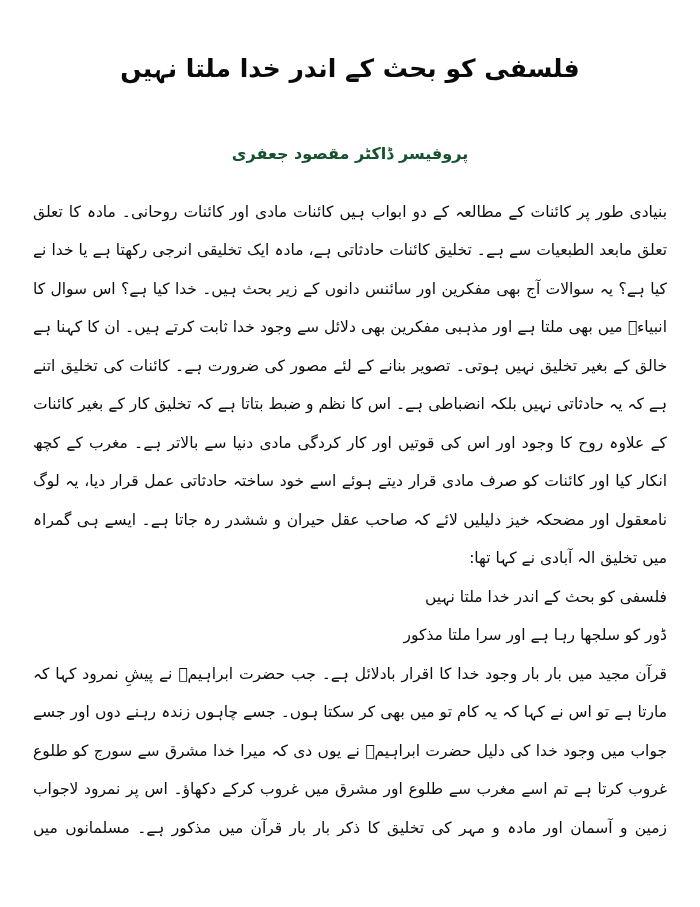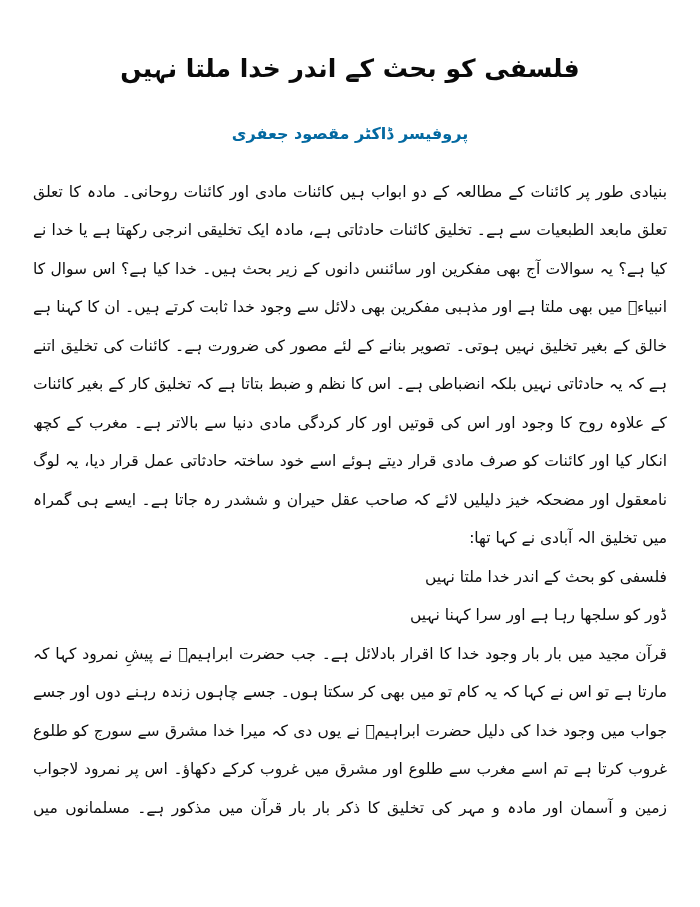--- a/index.html
+++ b/index.html
@@ -27,22 +27,22 @@
     font-size: 25px;
     font-weight: bold;
     margin: 10px 0 0 0;
     line-height: 1.5;
     color: #0a0a0a;
   }
   .author {
     text-align: center;
     font-size: 16px;
     font-weight: bold;
-    margin-top: 36px;
-    color: #0369a1;
+    margin-top: 56px;
+    color: #14532d;
   }
   .body-text {
     margin-top: 30px;
   }
   .line {
     font-size: 15.5px;
     line-height: 38.5px;
     height: 38.5px;
     white-space: nowrap;
     text-align: justify;
@@ -80,21 +80,21 @@
     <div class="line justified">کیا ہے؟ یہ سوالات آج بھی مفکرین اور سائنس دانوں کے زیر بحث ہیں۔ خدا کیا ہے؟ اس سوال کا جواب تعلیمات</div>
     <div class="line justified">انبیاءؑ میں بھی ملتا ہے اور مذہبی مفکرین بھی دلائل سے وجود خدا ثابت کرتے ہیں۔ ان کا کہنا ہے کہ کوئی شے بھی</div>
     <div class="line justified">خالق کے بغیر تخلیق نہیں ہوتی۔ تصویر بنانے کے لئے مصور کی ضرورت ہے۔ کائنات کی تخلیق اتنے مربوط انداز میں</div>
     <div class="line justified">ہے کہ یہ حادثاتی نہیں بلکہ انضباطی ہے۔ اس کا نظم و ضبط بتاتا ہے کہ تخلیق کار کے بغیر کائنات کا وجود غیر ممکن تھا۔ مادہ</div>
     <div class="line justified">کے علاوہ روح کا وجود اور اس کی قوتیں اور کار کردگی مادی دنیا سے بالاتر ہے۔ مغرب کے کچھ فلاسفہ نے وجود خدا سے</div>
     <div class="line justified">انکار کیا اور کائنات کو صرف مادی قرار دیتے ہوئے اسے خود ساختہ حادثاتی عمل قرار دیا، یہ لوگ انکار خدا میں ایسی ایسی</div>
     <div class="line justified">نامعقول اور مضحکہ خیز دلیلیں لائے کہ صاحب عقل حیران و ششدر رہ جاتا ہے۔ ایسے ہی گمراہ فلسفیوں کے بارے</div>
     <div class="line short">میں تخلیق الہ آبادی نے کہا تھا:</div>
 
     <div class="line verse">فلسفی کو بحث کے اندر خدا ملتا نہیں</div>
-    <div class="line verse">ڈور کو سلجھا رہا ہے اور سرا کہنا نہیں</div>
+    <div class="line verse">ڈور کو سلجھا رہا ہے اور سرا ملتا مذکور</div>
 
     <div class="line justified">قرآن مجید میں بار بار وجود خدا کا اقرار بادلائل ہے۔ جب حضرت ابراہیمؑ نے پیشِ نمرود کہا کہ میرا خدا زندہ کرتا ہے اور</div>
     <div class="line justified">مارتا ہے تو اس نے کہا کہ یہ کام تو میں بھی کر سکتا ہوں۔ جسے چاہوں زندہ رہنے دوں اور جسے چاہوں مار ڈالوں۔</div>
     <div class="line justified">جواب میں وجود خدا کی دلیل حضرت ابراہیمؑ نے یوں دی کہ میرا خدا مشرق سے سورج کو طلوع اور مغرب میں</div>
     <div class="line justified">غروب کرتا ہے تم اسے مغرب سے طلوع اور مشرق میں غروب کرکے دکھاؤ۔ اس پر نمرود لاجواب ہو گیا۔ علاوہ ازیں</div>
     <div class="line justified">زمین و آسمان اور مادہ و مہر کی تخلیق کا ذکر بار بار قرآن میں مذکور ہے۔ مسلمانوں میں مغرب کی طرز پر فلسفی نہیں</div>
 
   </div>
 </div>
 

